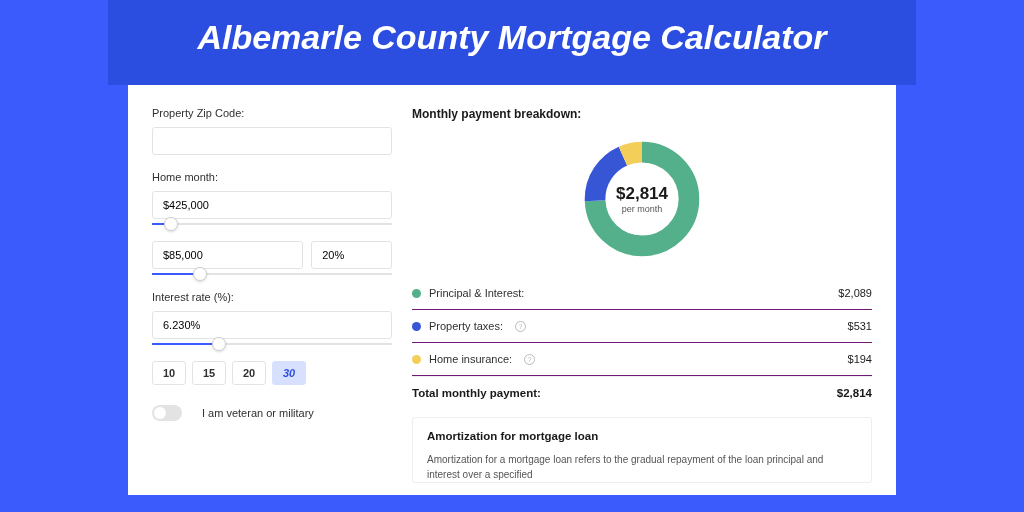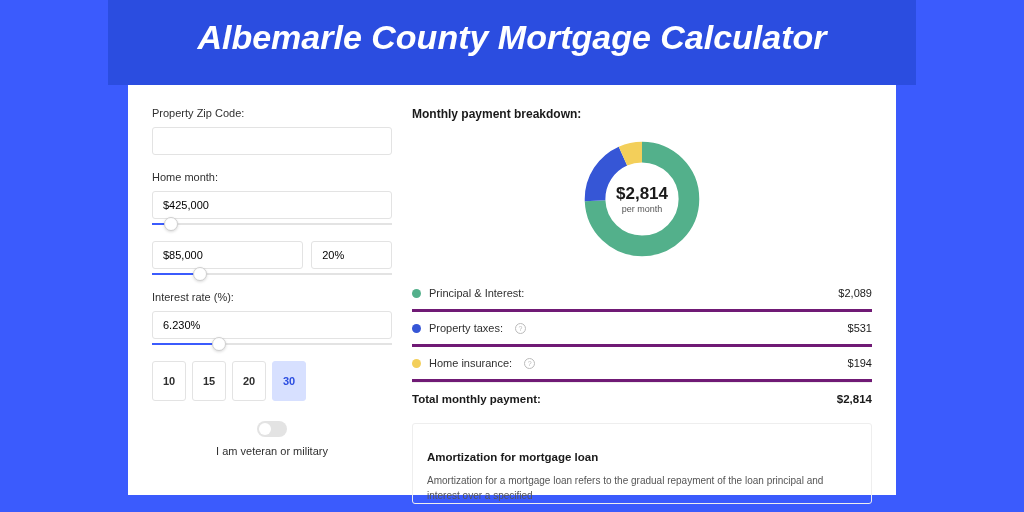--- a/index.html
+++ b/index.html
@@ -12,43 +12,43 @@
 .field-label { font-size: 11px; color: #303030; margin-bottom: 8px; display: block; }
 .text-input { width: 100%; height: 28px; border: 1px solid #e3e3e3; border-radius: 3px; font-size: 11px; padding: 0 10px; background: #fff; }
 .field-group { margin-bottom: 16px; position: relative; }
 .two-col { display: flex; gap: 8px; }
 .two-col .text-input:first-child { flex: 2.2; }
 .two-col .text-input:last-child { flex: 1; }
 .slider-track { position: relative; height: 2px; background: #e3e3e3; margin-top: 4px; }
 .slider-fill { position: absolute; left: 0; top: 0; height: 2px; background: #3b5bfd; }
 .slider-thumb { position: absolute; top: -6px; width: 14px; height: 14px; background: #fff; border: 1px solid #d0d0d0; border-radius: 50%; box-shadow: 0 1px 3px rgba(0,0,0,.15); transform: translateX(-50%); }
 .period-row { display: flex; gap: 6px; }
-.period-btn { width: 34px; height: 40px; border: 1px solid #e3e3e3; border-radius: 3px; background: #fff; font-size: 11px; font-weight: 600; color: #303030; cursor: pointer; }
-.period-btn.active { background: #d7e0ff; color: #2b4de0; border-color: #d7e0ff; }
-.toggle-row { display: flex; align-items: center; gap: 8px; margin-top: 20px; flex-direction: column; }
+.period-btn { width: 34px; height: 24px; border: 1px solid #e3e3e3; border-radius: 3px; background: #fff; font-size: 11px; font-weight: 600; color: #303030; cursor: pointer; }
+.period-btn.active { background: #d7e0ff; color: #2b4de0; border-color: #d7e0ff; font-style: italic; }
+.toggle-row { display: flex; align-items: center; gap: 20px; margin-top: 20px; }
 .toggle { width: 30px; height: 16px; background: #e3e3e3; border-radius: 8px; position: relative; flex-shrink: 0; }
 .toggle-knob { width: 12px; height: 12px; background: #fff; border-radius: 50%; position: absolute; top: 2px; left: 2px; }
 .toggle-label { font-size: 11px; color: #303030; }
 .section-title { font-size: 12px; font-weight: 700; color: #1a1a1a; margin-bottom: 10px; }
 .chart-wrap { text-align: center; padding: 6px 0 16px; }
 .donut { position: relative; width: 124px; height: 124px; margin: 0 auto; }
 .donut svg { width: 124px; height: 124px; transform: rotate(-90deg); }
 .donut-center { position: absolute; top: 50%; left: 50%; transform: translate(-50%,-50%); text-align: center; }
 .donut-amount { font-size: 17px; font-weight: 800; color: #1a1a1a; }
 .donut-sub { font-size: 9px; color: #555; }
-.legend-row { display: flex; align-items: center; justify-content: space-between; padding: 10px 0; border-bottom: 3px solid #701a75; }
+.legend-row { display: flex; align-items: center; justify-content: space-between; padding: 10px 0; border-bottom: 1px solid #701a75; }
 .legend-row:last-of-type { border-bottom: none; }
 .legend-left { display: flex; align-items: center; gap: 8px; }
 .dot { width: 9px; height: 9px; border-radius: 50%; flex-shrink: 0; }
 .legend-label { font-size: 11px; color: #303030; }
 .legend-val { font-size: 11px; color: #1a1a1a; }
 .info-ic { width: 11px; height: 11px; border: 1px solid #bbb; border-radius: 50%; display: inline-flex; align-items: center; justify-content: center; font-size: 7px; color: #bbb; margin-left: 4px; }
 .total-row { display: flex; justify-content: space-between; padding: 10px 0 14px; border-top: 1px solid #eee; }
 .total-row span { font-size: 11.5px; font-weight: 700; color: #1a1a1a; }
-.amort-box { border: 1px solid #eee; border-radius: 3px; padding: 27px 14px 0; margin-top: 4px; }
+.amort-box { border: 1px solid #eee; border-radius: 3px; padding: 12px 14px 0; margin-top: 4px; }
 .amort-title { font-size: 11.5px; font-weight: 700; color: #1a1a1a; margin-bottom: 10px; }
 .amort-text { font-size: 10px; color: #555; line-height: 1.5; }
 </style>
 </head>
 <body>
 
 <div class="header-band">
   <h1 class="page-title">Albemarle County Mortgage Calculator</h1>
 </div>
 

